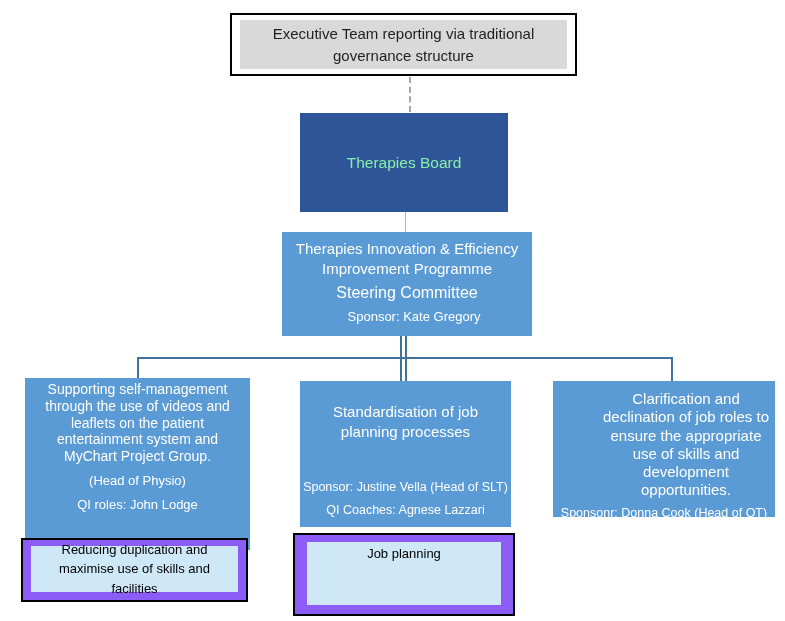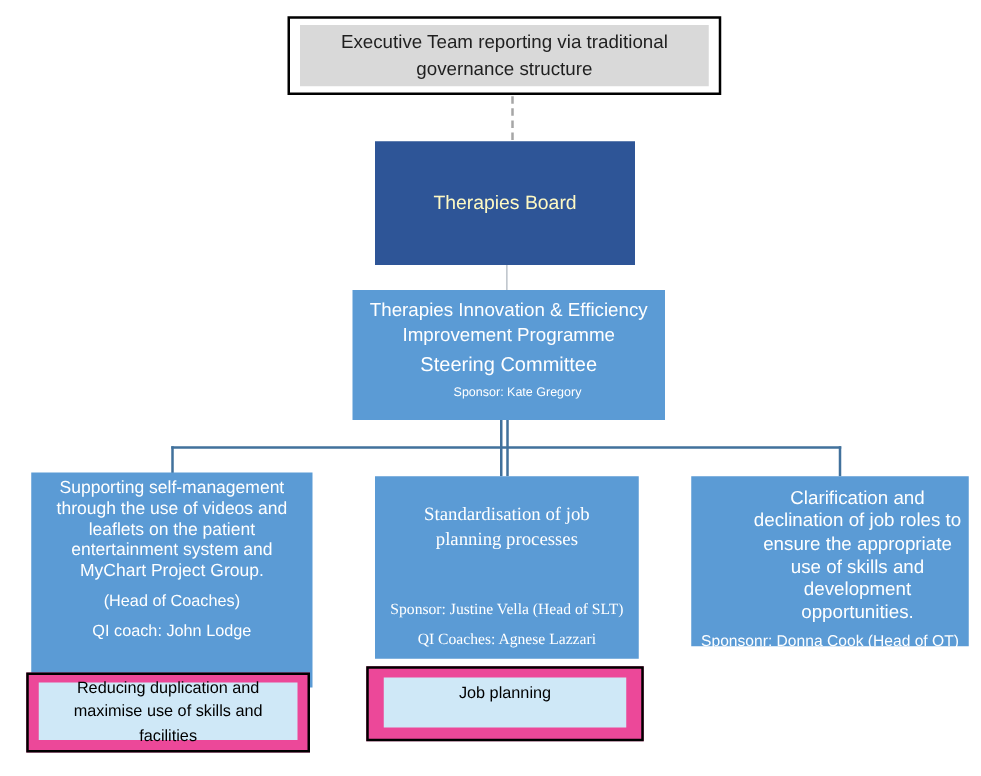--- a/index.html
+++ b/index.html
@@ -29,73 +29,73 @@
 
   
   .dashed-line {
     left: 409px; top: 77px; height: 35px; width: 0;
     border-left: 2px dashed #A6A6A6;
   }
 
   
   .board-box {
     left: 300px; top: 113px; width: 208px; height: 99px;
-    background: #2E5597; color: #fef9c3;
+    background: #2E5597; color: #86efac;
     display: flex; align-items: center; justify-content: center;
     font-size: 15.5px;
   }
 
   
   .link-thin {
     left: 405px; top: 212px; width: 1px; height: 20px; background: #AEB6BF;
   }
 
   
   .steering-box {
     left: 282px; top: 232px; width: 250px; height: 104px;
     background: #5B9BD5; color: #ffffff; text-align: center;
     padding-top: 7px;
   }
   .steering-title { font-size: 15px; line-height: 1.3; padding: 0 10px; }
   .steering-subtitle { font-size: 16px; margin-top: 6px; }
-  .steering-sponsor { font-size: 10px; margin-top: 7px; padding-left: 14px; }
+  .steering-sponsor { font-size: 13px; margin-top: 7px; padding-left: 14px; }
 
   
   .conn { background: #41719C; }
   .h-line { left: 137px; top: 357px; width: 536px; height: 2px; }
   .center-line-a { left: 400px; top: 336px; width: 2px; height: 45px; }
   .center-line-b { left: 405px; top: 336px; width: 2px; height: 45px; }
   .left-drop  { left: 137px; top: 357px; width: 2px; height: 22px; }
   .right-drop { left: 671px; top: 357px; width: 2px; height: 24px; }
 
   
   .branch {
     background: #5B9BD5; color: #ffffff; text-align: center;
   }
   .branch-left  { left: 25px;  top: 378px; width: 225px; height: 172px; padding-top: 3px; }
-  .branch-mid   { left: 300px; top: 381px; width: 211px; height: 146px; font-family: Liberation Serif, serif; }
+  .branch-mid   { left: 300px; top: 381px; width: 211px; height: 146px; }
   .branch-right { left: 553px; top: 381px; width: 222px; height: 136px; }
 
   .desc-left { font-size: 14px; line-height: 1.2; padding: 0 8px; }
   .sub-line { font-size: 13px; }
   .branch-left .sub-line { margin-top: 8px; }
   .branch-left .sub-line + .sub-line { margin-top: 9px; }
 
   .desc-mid { font-size: 15px; line-height: 1.35; margin: 21px auto 0; max-width: 176px; }
   .branch-mid .sponsor-line { margin-top: 37px; font-size: 12.5px; white-space: nowrap; }
   .branch-mid .coach-line { margin-top: 9px; font-size: 12.5px; }
 
   .desc-right { font-size: 15px; line-height: 1.22; margin-top: 9px; padding: 0 2px; margin-left: 44px; }
   .branch-right .sponsor-line { margin-top: 6px; font-size: 12.5px; white-space: nowrap; }
   .branch-right .coach-line { margin-top: 8px; font-size: 13px; text-decoration: underline; }
 
   
-  .outcome-outer { background: #ec4899; border: 2px solid #000000; }
+  .outcome-outer { background: #8b5cf6; border: 2px solid #000000; }
   .outcome-left  { left: 21px;  top: 538px; width: 227px; height: 64px; }
-  .outcome-mid   { left: 293px; top: 533px; width: 222px; height: 60px; }
+  .outcome-mid   { left: 293px; top: 533px; width: 222px; height: 83px; }
   .outcome-right { left: 550px; top: 537px; width: 225px; height: 73px; }
   .outcome-inner {
     position: absolute; background: #CFE8F7; color: #000000;
     display: flex; align-items: center; justify-content: center;
     text-align: center; font-size: 13px; line-height: 1.5;
   }
   .outcome-left .outcome-inner  { left: 8px; right: 8px; top: 6px; bottom: 8px; padding: 0 12px; }
   .outcome-mid .outcome-inner   { left: 12px; right: 12px; top: 7px; bottom: 9px; align-items: flex-start; padding-top: 2px; }
   .outcome-right .outcome-inner { left: 9px; right: 9px; top: 6px; bottom: 8px; padding: 0 10px; }
 </style>
@@ -121,22 +121,22 @@
   </div>
 
   <div class="abs conn h-line"></div>
   <div class="abs conn center-line-a"></div>
   <div class="abs conn center-line-b"></div>
   <div class="abs conn left-drop"></div>
   <div class="abs conn right-drop"></div>
 
   <div class="abs branch branch-left">
     <div class="desc-left">Supporting self-management through the use of videos and leaflets on the patient entertainment system and MyChart Project Group.</div>
-    <div class="sub-line">(Head of Coaches)</div>
-    <div class="sub-line">QI coach: John Lodge</div>
+    <div class="sub-line">(Head of Physio)</div>
+    <div class="sub-line">QI roles: John Lodge</div>
   </div>
 
   <div class="abs branch branch-mid">
     <div class="desc-mid">Standardisation of job planning processes</div>
     <div class="sponsor-line">Sponsor: Justine Vella (Head of SLT)</div>
     <div class="coach-line">QI Coaches:  Agnese Lazzari</div>
   </div>
 
   <div class="abs branch branch-right">
     <div class="desc-right">Clarification and declination of job roles to ensure the appropriate use of skills and development opportunities.</div>

